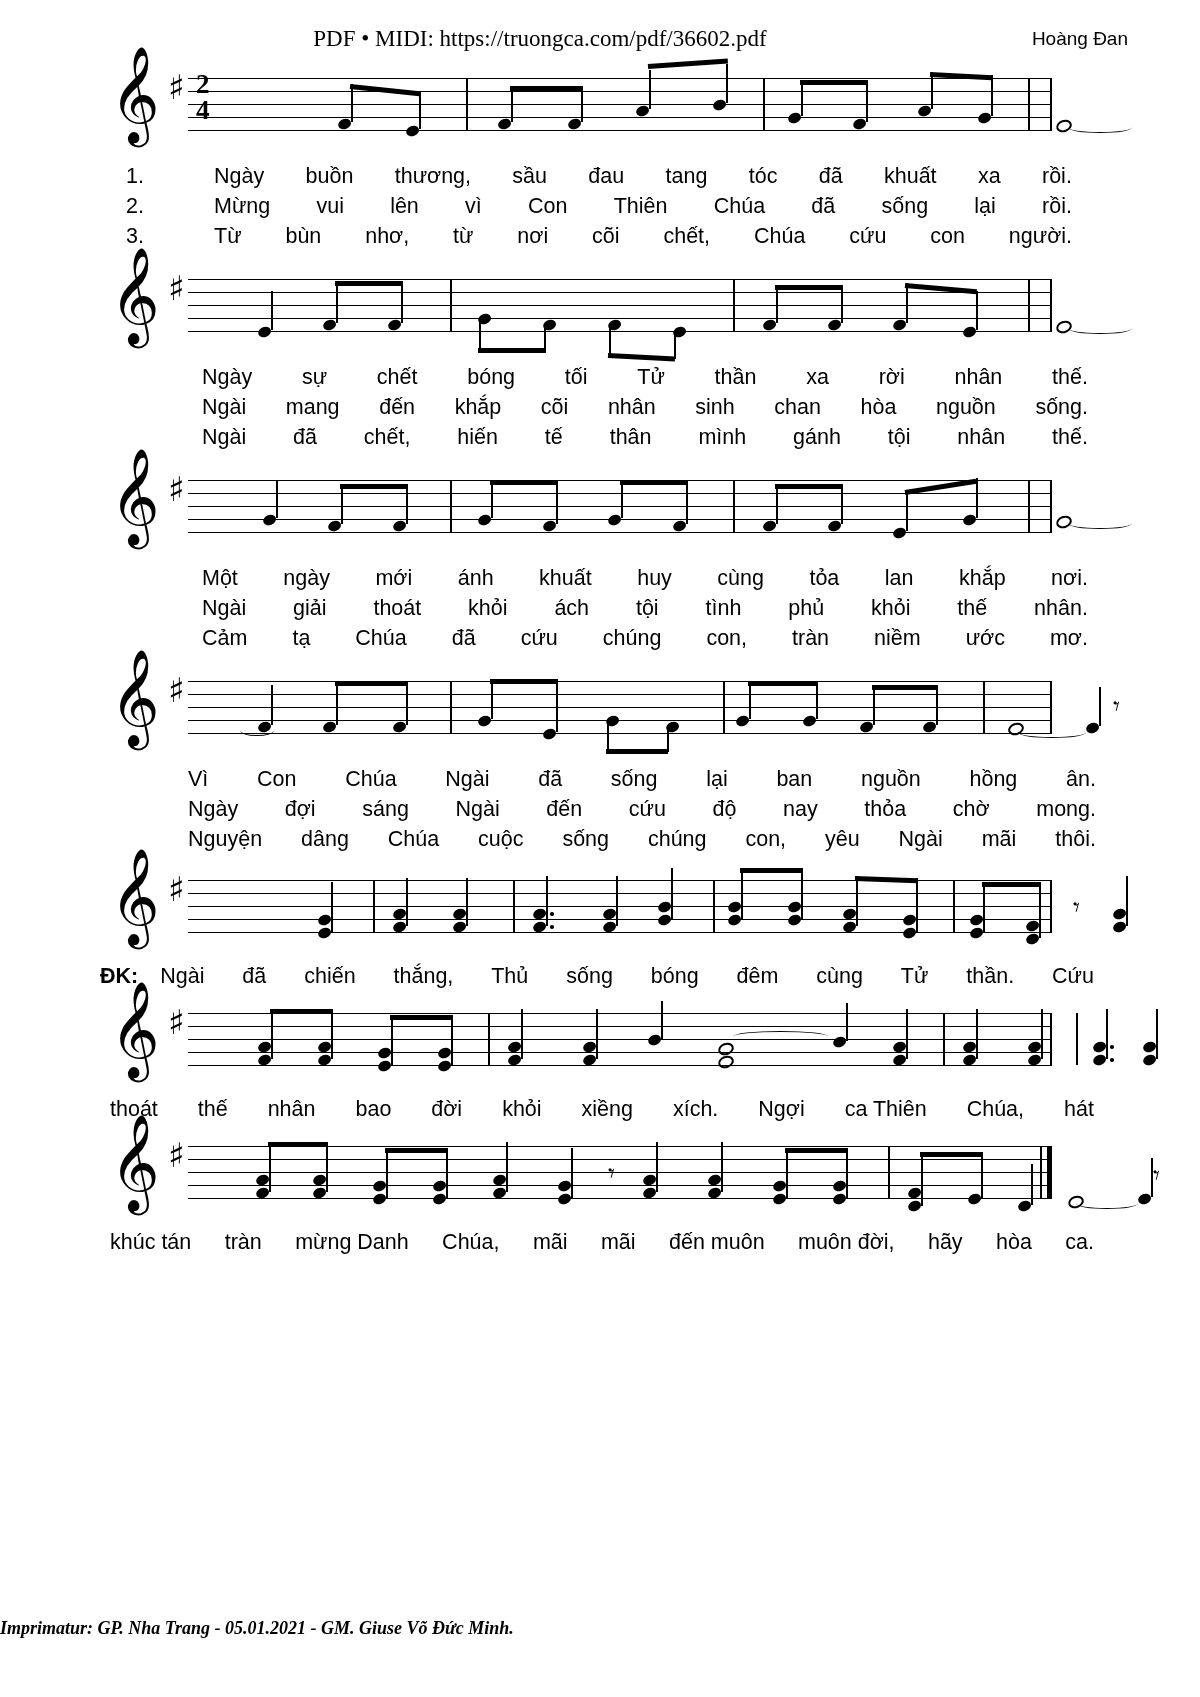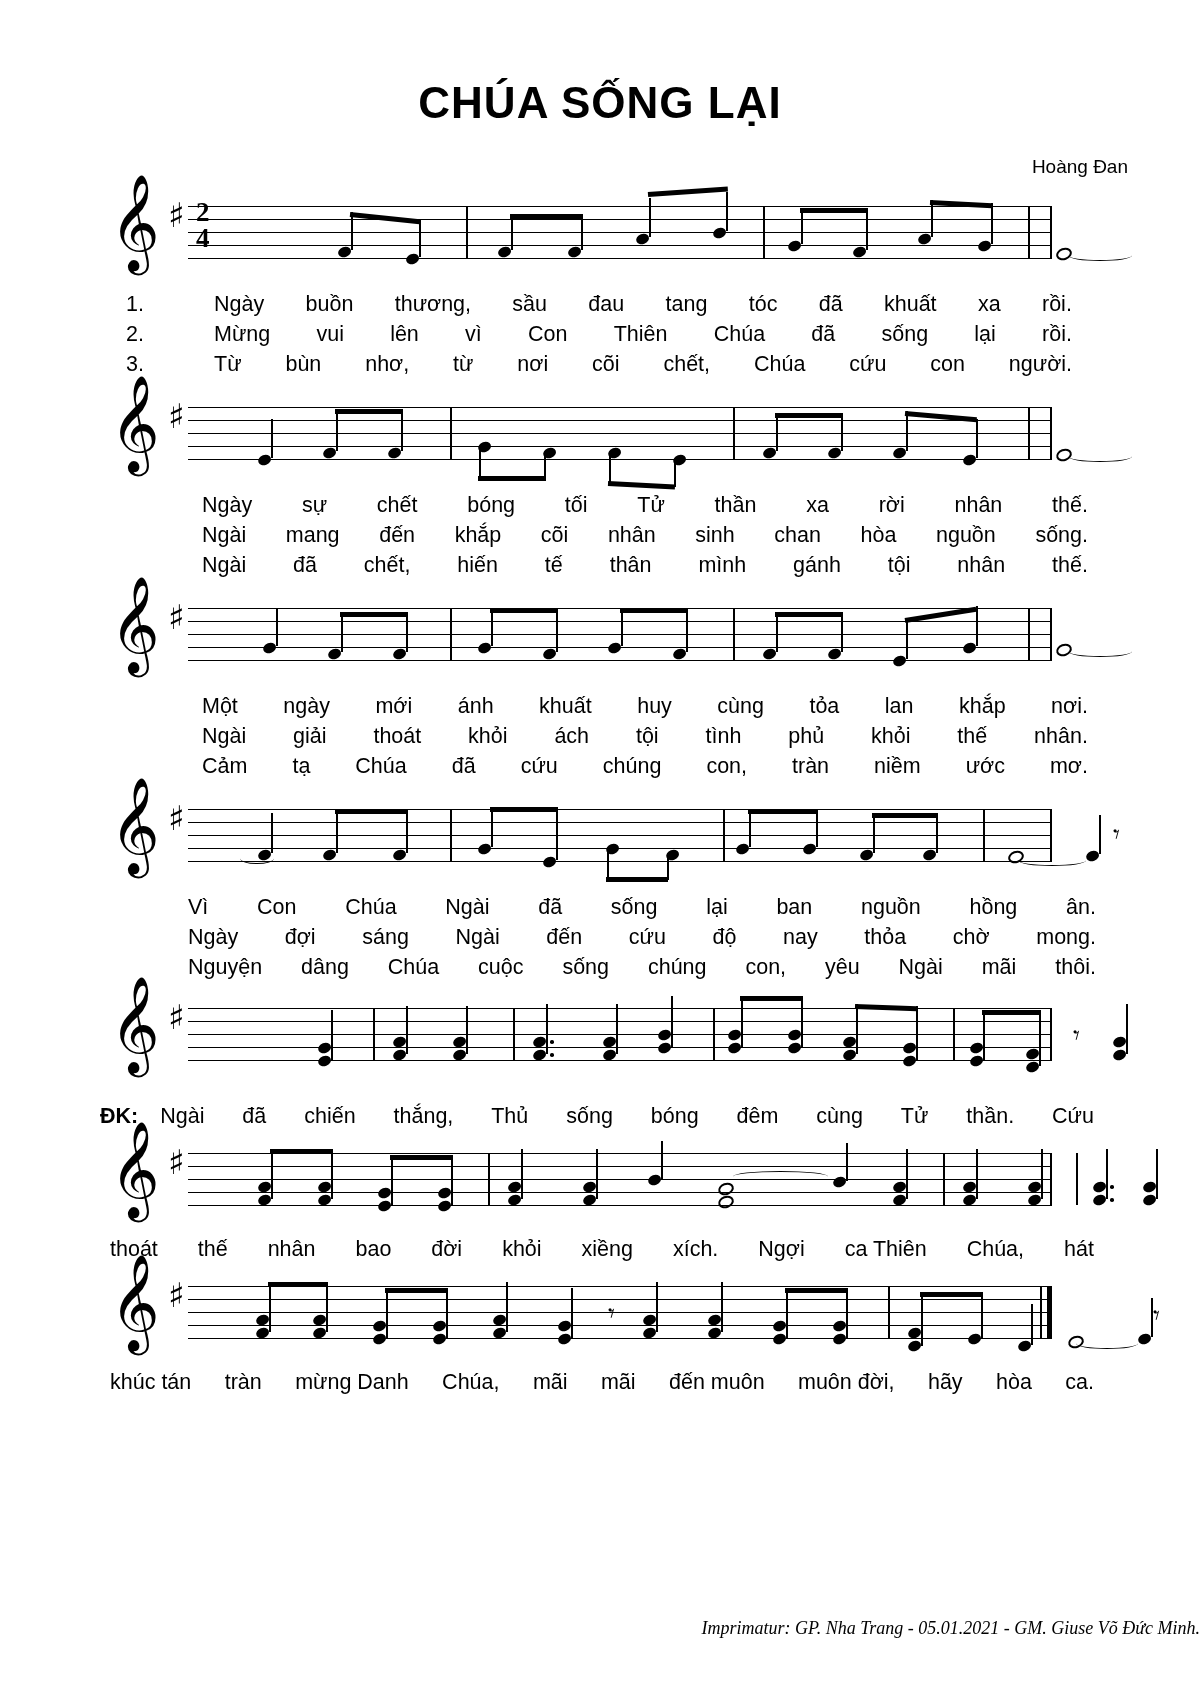--- a/index.html
+++ b/index.html
@@ -204,35 +204,35 @@
   .lyricline.refrain {
     font-size: 21.5px;
   }
   .lyricline.refrain .words { padding: 0 6px 0 10px; }
 
   .footer {
     position: absolute;
     bottom: 58px;
     left: 0;
     right: 0;
-    text-align: right;
+    text-align: left;
     font-family: "Liberation Serif", serif;
     font-style: italic;
-    font-weight: normal;
+    font-weight: bold;
     font-size: 18px;
   }
 </style>
 </head>
 <body>
 
 <div class="page">
 
-  <div class="title">CHÚA SỐNG LẠI</div>
 
   <div class="subhead">
+    <div class="pdfline">PDF • MIDI: https://truongca.com/pdf/36602.pdf</div>
     <div class="composer">Hoàng Đan</div>
   </div>
 
   <div class="system" style="margin-top:18px;">
     <div class="staff">
       <div class="line"></div>
       <div class="line"></div>
       <div class="line"></div>
       <div class="line"></div>
       <div class="line"></div>
@@ -730,21 +730,21 @@
       <div class="rest" style="left:885px; top:14px;">𝄾</div>
 
       <div class="note" style="left:925px; top:29px;"></div>
       <div class="note" style="left:925px; top:42px;"></div>
       <div class="stem" style="left:938px; top:-4px; height:50px;"></div>
 
       <div class="barline" style="right:0px;"></div>
     </div>
   </div>
 
-  <div class="lyricblock" style="margin-top:32px;">
+  <div class="lyricblock" style="margin-top:20px;">
     <div class="lyricline refrain">
       <span class="refrain-label">ĐK:</span>
       <span class="words">
         <span>Ngài</span>
         <span>đã</span>
         <span>chiến</span>
         <span>thắng,</span>
         <span>Thủ</span>
         <span>sống</span>
         <span>bóng</span>

